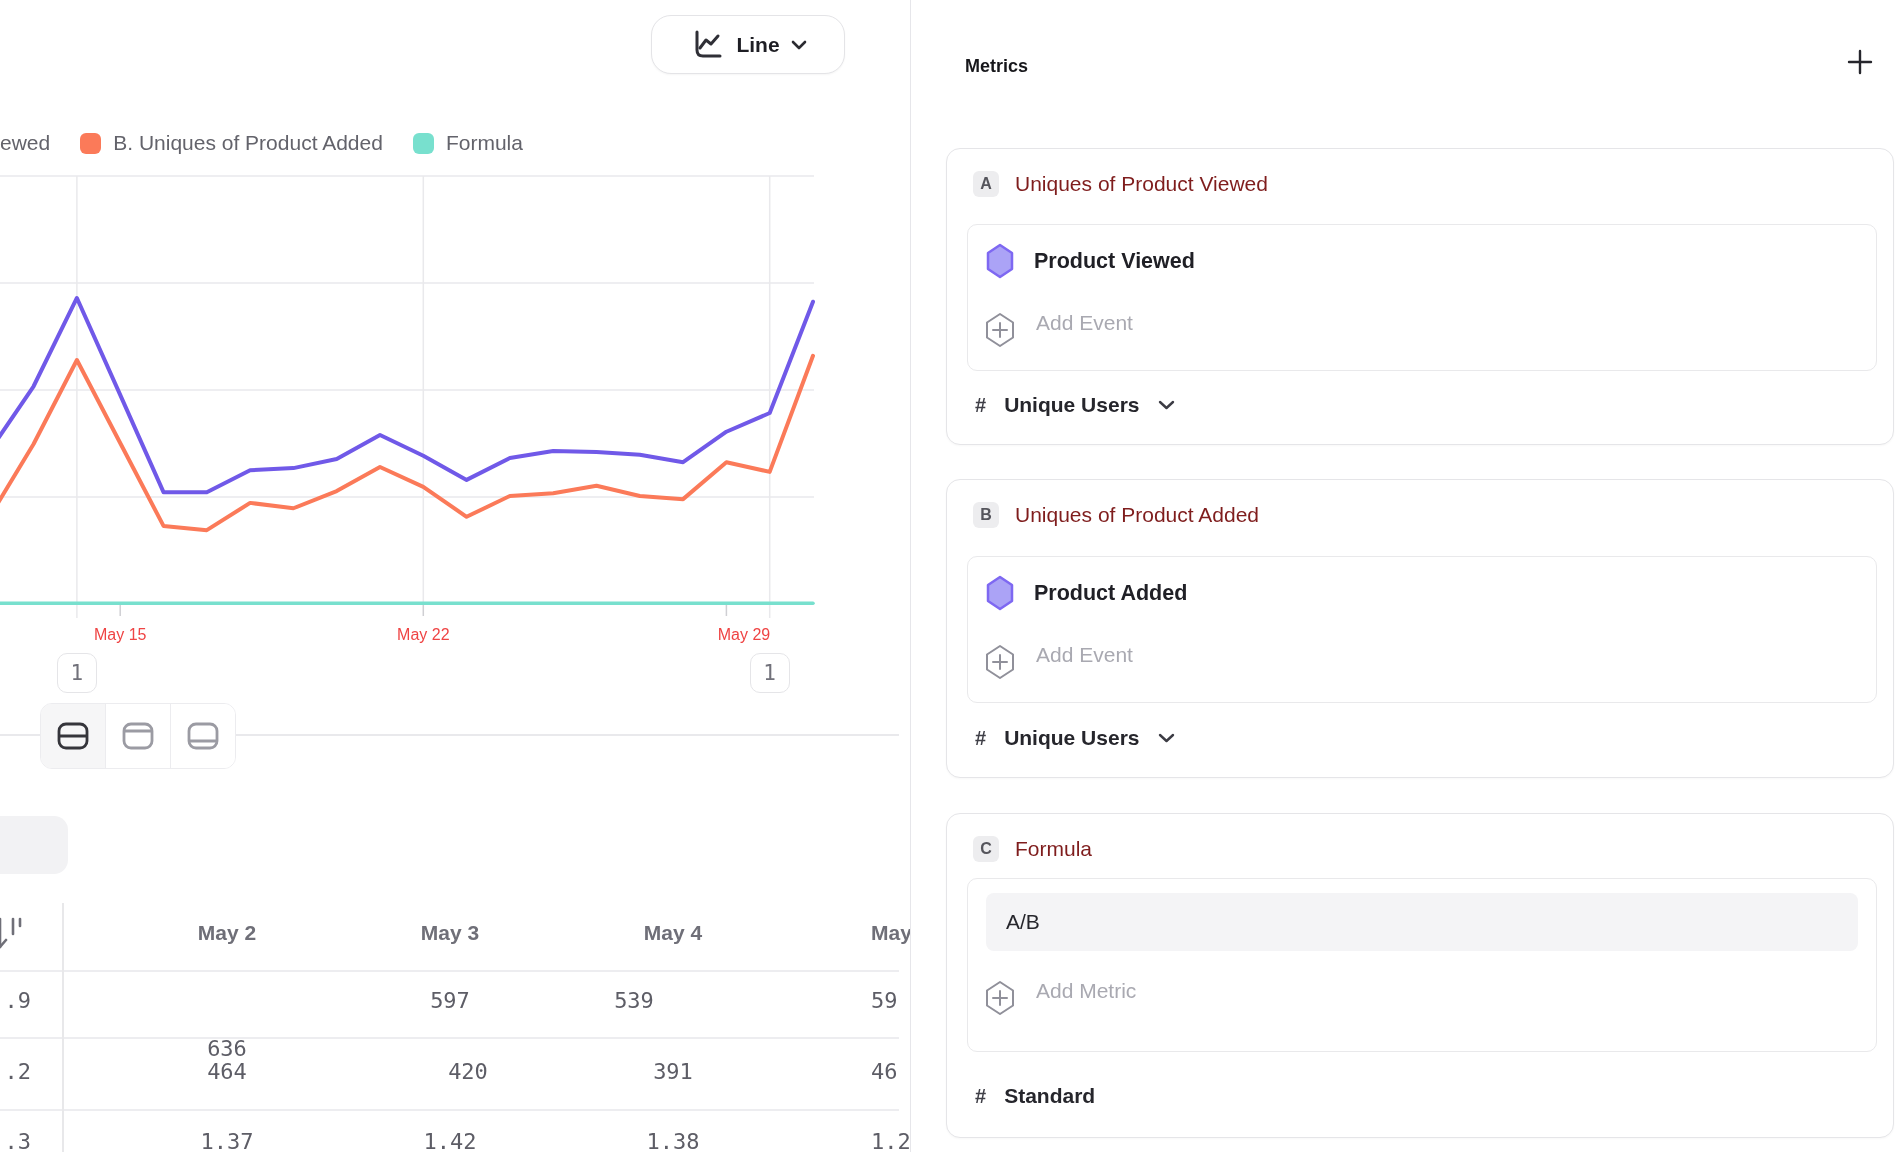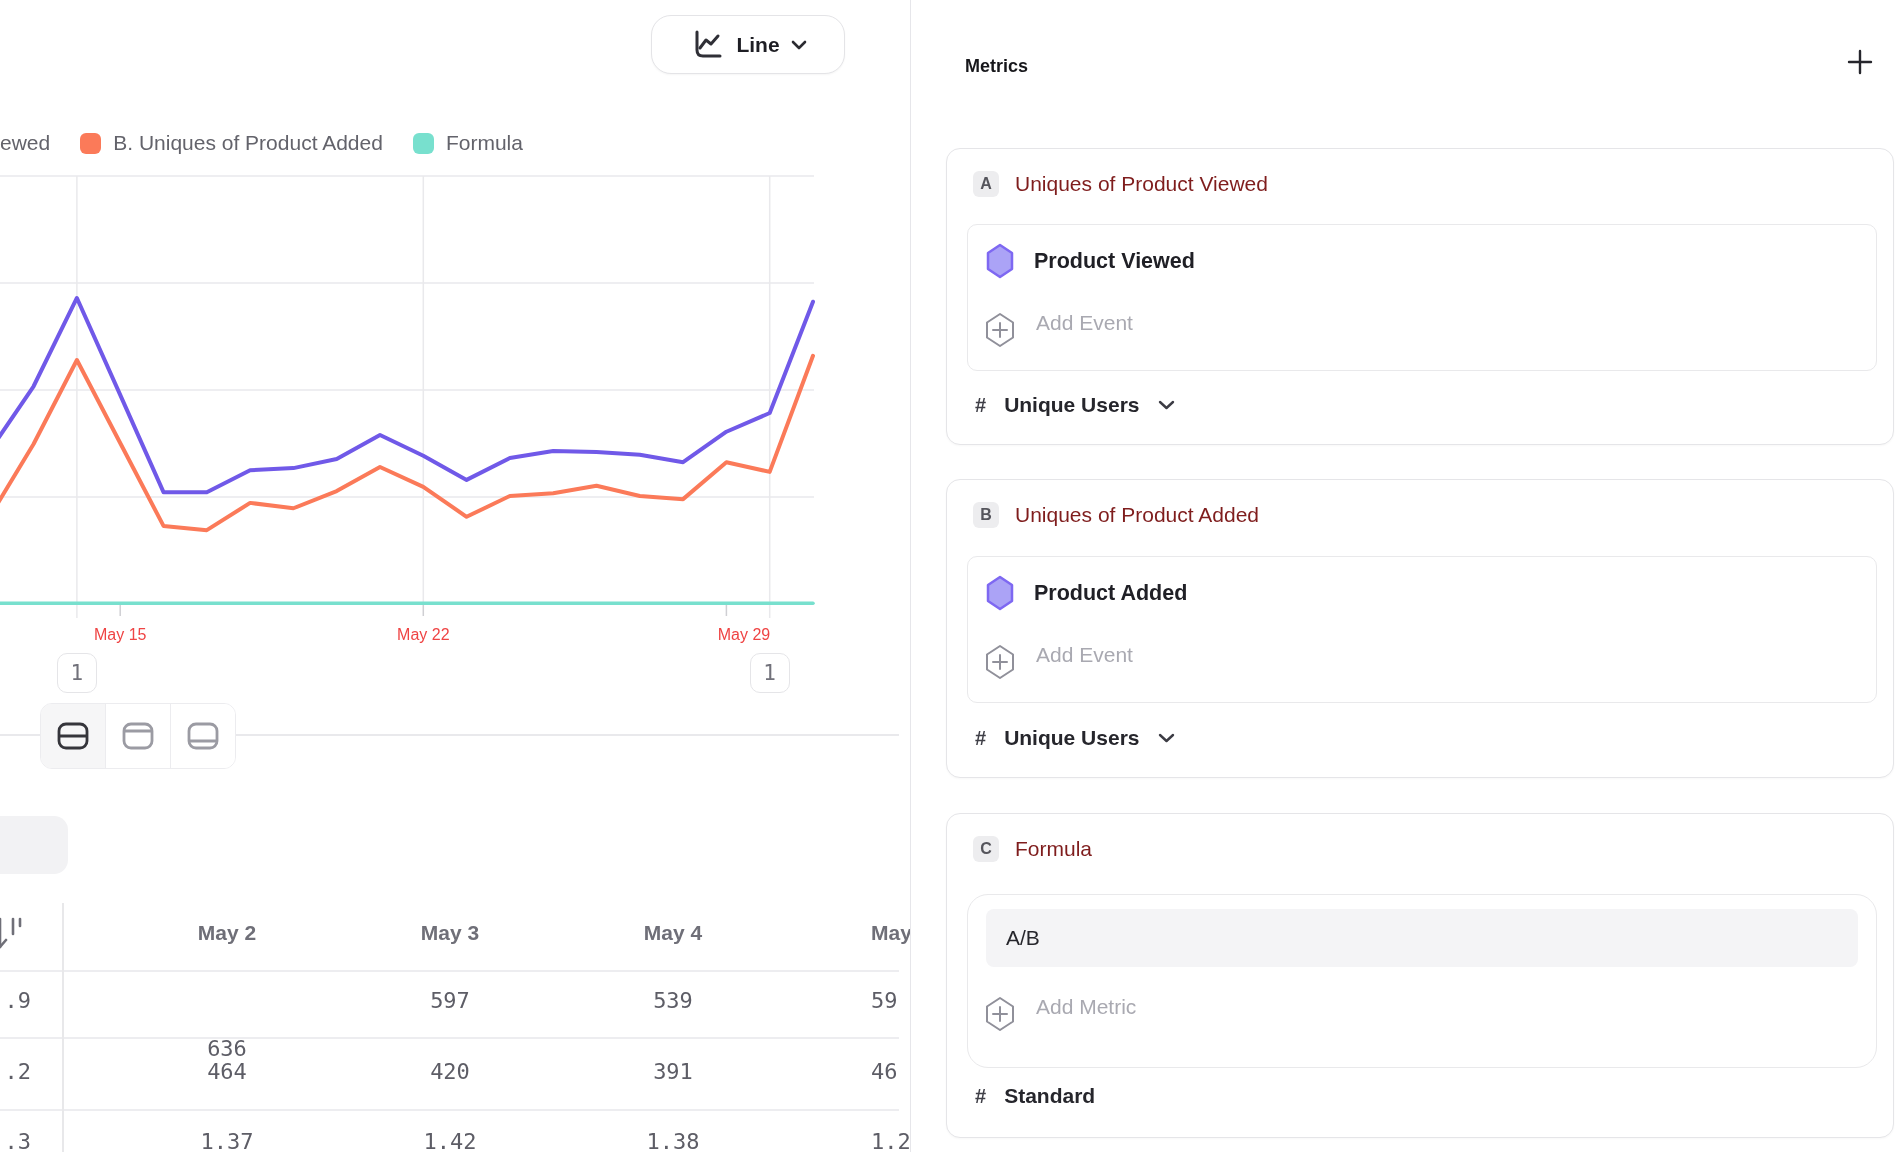--- a/index.html
+++ b/index.html
@@ -155,25 +155,25 @@
       <div class="row-line" style="top:1109px"></div>
       <div id="col-divider"></div>
       <div id="table-cells">
           <div class="th-cell" style="top: 921px; left: 227px;">May 2</div>
           <div class="th-cell" style="top: 921px; left: 450px;">May 3</div>
           <div class="th-cell" style="top: 921px; left: 673px;">May 4</div>
           <div class="th-cell" style="top: 921px; left: 871px; transform: none;">May</div>
           <div class="td-cell td-left" style="top: 988px; left: -2px; transform: none; width: 33px;">.9</div>
           <div class="td-cell" style="top: 1036px; left: 227px;">636</div>
           <div class="td-cell" style="top: 988px; left: 450px;">597</div>
-          <div class="td-cell" style="top: 988px; left: 673px;">539</div>
+          <div class="td-cell" style="top: 988px; left: 634px;">539</div>
           <div class="td-cell" style="top: 988px; left: 871px; transform: none;">59</div>
           <div class="td-cell td-left" style="top: 1059px; left: -2px; transform: none; width: 33px;">.2</div>
           <div class="td-cell" style="top: 1059px; left: 227px;">464</div>
-          <div class="td-cell" style="top: 1059px; left: 450px;">420</div>
+          <div class="td-cell" style="top: 1059px; left: 468px;">420</div>
           <div class="td-cell" style="top: 1059px; left: 673px;">391</div>
           <div class="td-cell" style="top: 1059px; left: 871px; transform: none;">46</div>
           <div class="td-cell td-left" style="top: 1129px; left: -2px; transform: none; width: 33px;">.3</div>
           <div class="td-cell" style="top: 1129px; left: 227px;">1.37</div>
           <div class="td-cell" style="top: 1129px; left: 450px;">1.42</div>
           <div class="td-cell" style="top: 1129px; left: 673px;">1.38</div>
           <div class="td-cell" style="top: 1129px; left: 871px; transform: none;">1.2</div>
         </div>
     </div>
   </div>
@@ -247,21 +247,21 @@
           <polyline points="2,2 8.5,8 15,2" fill="none" stroke="#3c3c44" stroke-width="2.4" stroke-linecap="round" stroke-linejoin="round"></polyline>
         </svg>
       </div>
     </div>
 
     <div class="metric-card" style="top:813px;height:323px;">
       <div class="card-head">
         <div class="letter-badge">C</div>
         <div class="card-title">Formula</div>
       </div>
-      <div class="inner-card" style="top:80px;height:172px;border-radius:21px;">
+      <div class="inner-card" style="top:64px;height:172px;">
         <div class="formula-field">
           <span class="formula-value">A/B</span>
         </div>
         <div class="add-row" style="top:100px;">
           <svg width="32" height="38" viewBox="0 0 32 38">
             <polygon points="16,3 29,11.5 29,26.5 16,35 3,26.5 3,11.5" fill="none" stroke="#90909a" stroke-width="2" stroke-linejoin="round"></polygon>
             <line x1="16" y1="12" x2="16" y2="26" stroke="#90909a" stroke-width="2" stroke-linecap="round"></line>
             <line x1="9" y1="19" x2="23" y2="19" stroke="#90909a" stroke-width="2" stroke-linecap="round"></line>
           </svg>
           <span class="add-label">Add Metric</span>

